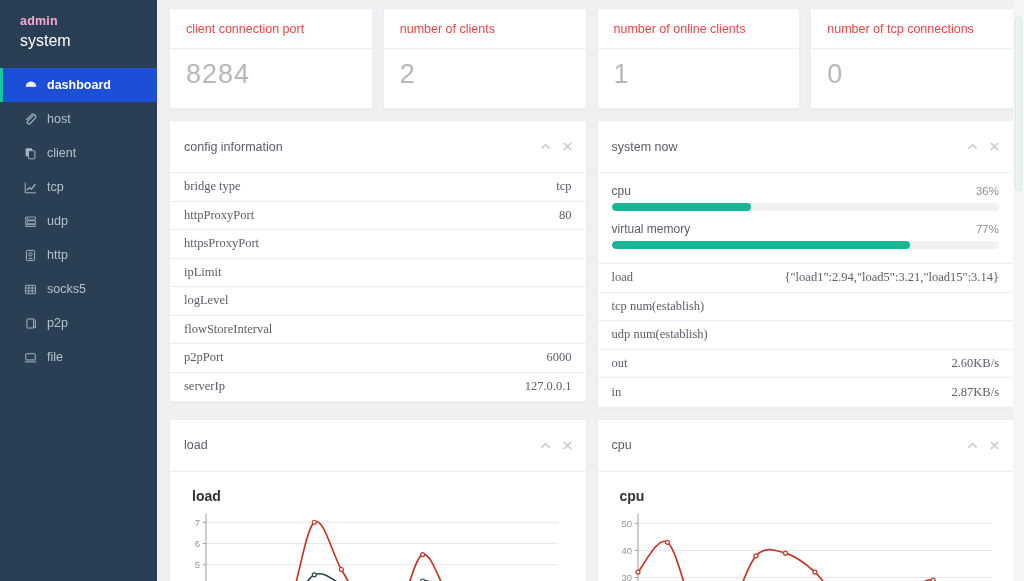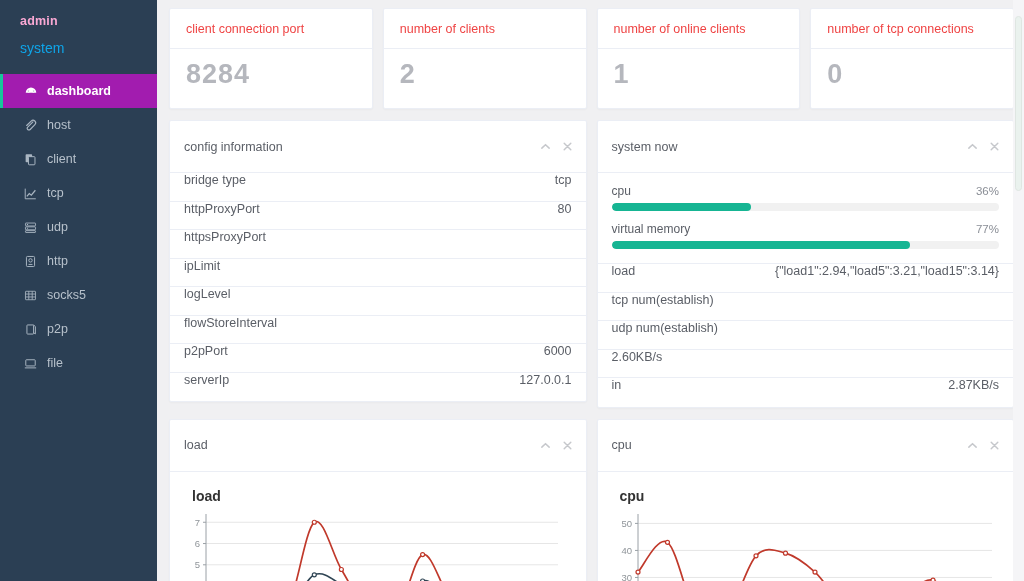--- a/index.html
+++ b/index.html
@@ -13,34 +13,34 @@
 
   
   .sidebar {
     width: 157px; min-width: 157px; height: 581px;
     background: #2b3f54;
     color: #c3ccd6;
     overflow: hidden;
   }
   .sb-header { padding: 14px 0 12px 20px; }
   .sb-user { font-size: 12.5px; font-weight: bold; color: #f9a8d4; letter-spacing: .2px; }
-  .sb-sub  { font-size: 14px; color: #0ea5e9; margin-top: 12px; }
+  .sb-sub  { font-size: 16px; color: #ffffff; margin-top: 4px; }
 
   .sb-nav { margin-top: 6px; }
   .sb-item {
     display: flex; align-items: center;
     height: 34px; padding-left: 20px;
     font-size: 12.5px; color: #b7c1cb;
     border-left: 3px solid transparent;
     cursor: pointer;
     margin-bottom: 0;
   }
   .sb-item + .sb-item { margin-top: 0; }
   .sb-item.active {
-    background: #a21caf;
+    background: #1d4ed8;
     border-left-color: #16c79a;
     color: #ffffff; font-weight: bold;
   }
   .sb-ico {
     width: 15px; height: 15px; margin-right: 9px;
     display: inline-flex; align-items: center; justify-content: center;
     flex: 0 0 15px;
   }
   .sb-ico svg { display: block; }
 
@@ -62,21 +62,21 @@
     box-shadow: 0 1px 2px rgba(0,0,0,.03);
   }
   .stat-title {
     font-size: 12.5px; color: #ef4444;
     padding: 13px 16px 12px 16px;
     border-bottom: 1px solid #ebeef5;
   }
   .stat-value {
     font-size: 27px; color: #b5b7bd;
     padding: 10px 16px 18px 16px;
-    font-weight: 700;
+    font-weight: 400;
     letter-spacing: 1px;
   }
 
   
   .panel {
     background: #ffffff;
     border: 1px solid #ebeef5;
     border-radius: 2px;
     box-shadow: 0 1px 2px rgba(0,0,0,.03);
     overflow: hidden;
@@ -89,24 +89,25 @@
   .panel-title { font-size: 12.5px; color: #5a5e66; flex: 1; }
   .panel-acts { display: flex; align-items: center; gap: 11px; }
   .pa-btn { color: #c6c8cc; cursor: pointer; line-height: 1; display: inline-flex; }
   .pa-btn svg { display: block; }
 
   .row-split { display: flex; gap: 10px; margin-top: 11px; align-items: flex-start; }
   .col { flex: 1 1 0; min-width: 0; }
 
   
   .kv {
-    display: flex; align-items: flex-start;
+    display: flex; align-items: center;
     height: 28.5px; padding: 0 14px;
     font-size: 12.5px; color: #5a5e66;
     border-bottom: 1px solid #ebeef5;
+    font-family: Liberation Serif, serif;
   }
   .kv:last-child { border-bottom: none; gap: 35px; }
   .kv-k { flex: 1; }
   .kv-v { color: #5a5e66; text-align: right; white-space: nowrap; }
 
   
   .prog-wrap { padding: 11px 14px 14px 14px; border-bottom: 1px solid #ebeef5; }
   .prog-block + .prog-block { margin-top: 11px; }
   .prog-top { display: flex; align-items: baseline; font-size: 12px; color: #5a5e66; }
   .prog-label { flex: 1; }
@@ -366,20 +367,21 @@
             </div>
             <div class="kv">
               <span class="kv-k">tcp num(establish)</span>
               <span class="kv-v"></span>
             </div>
             <div class="kv">
               <span class="kv-k">udp num(establish)</span>
               <span class="kv-v"></span>
             </div>
             <div class="kv">
+              <span class="kv-k">out</span>
               <span class="kv-v">2.60KB/s</span>
             </div>
             <div class="kv">
               <span class="kv-k">in</span>
               <span class="kv-v">2.87KB/s</span>
             </div>
           </div>
         </div>
       </div>
     </section>

